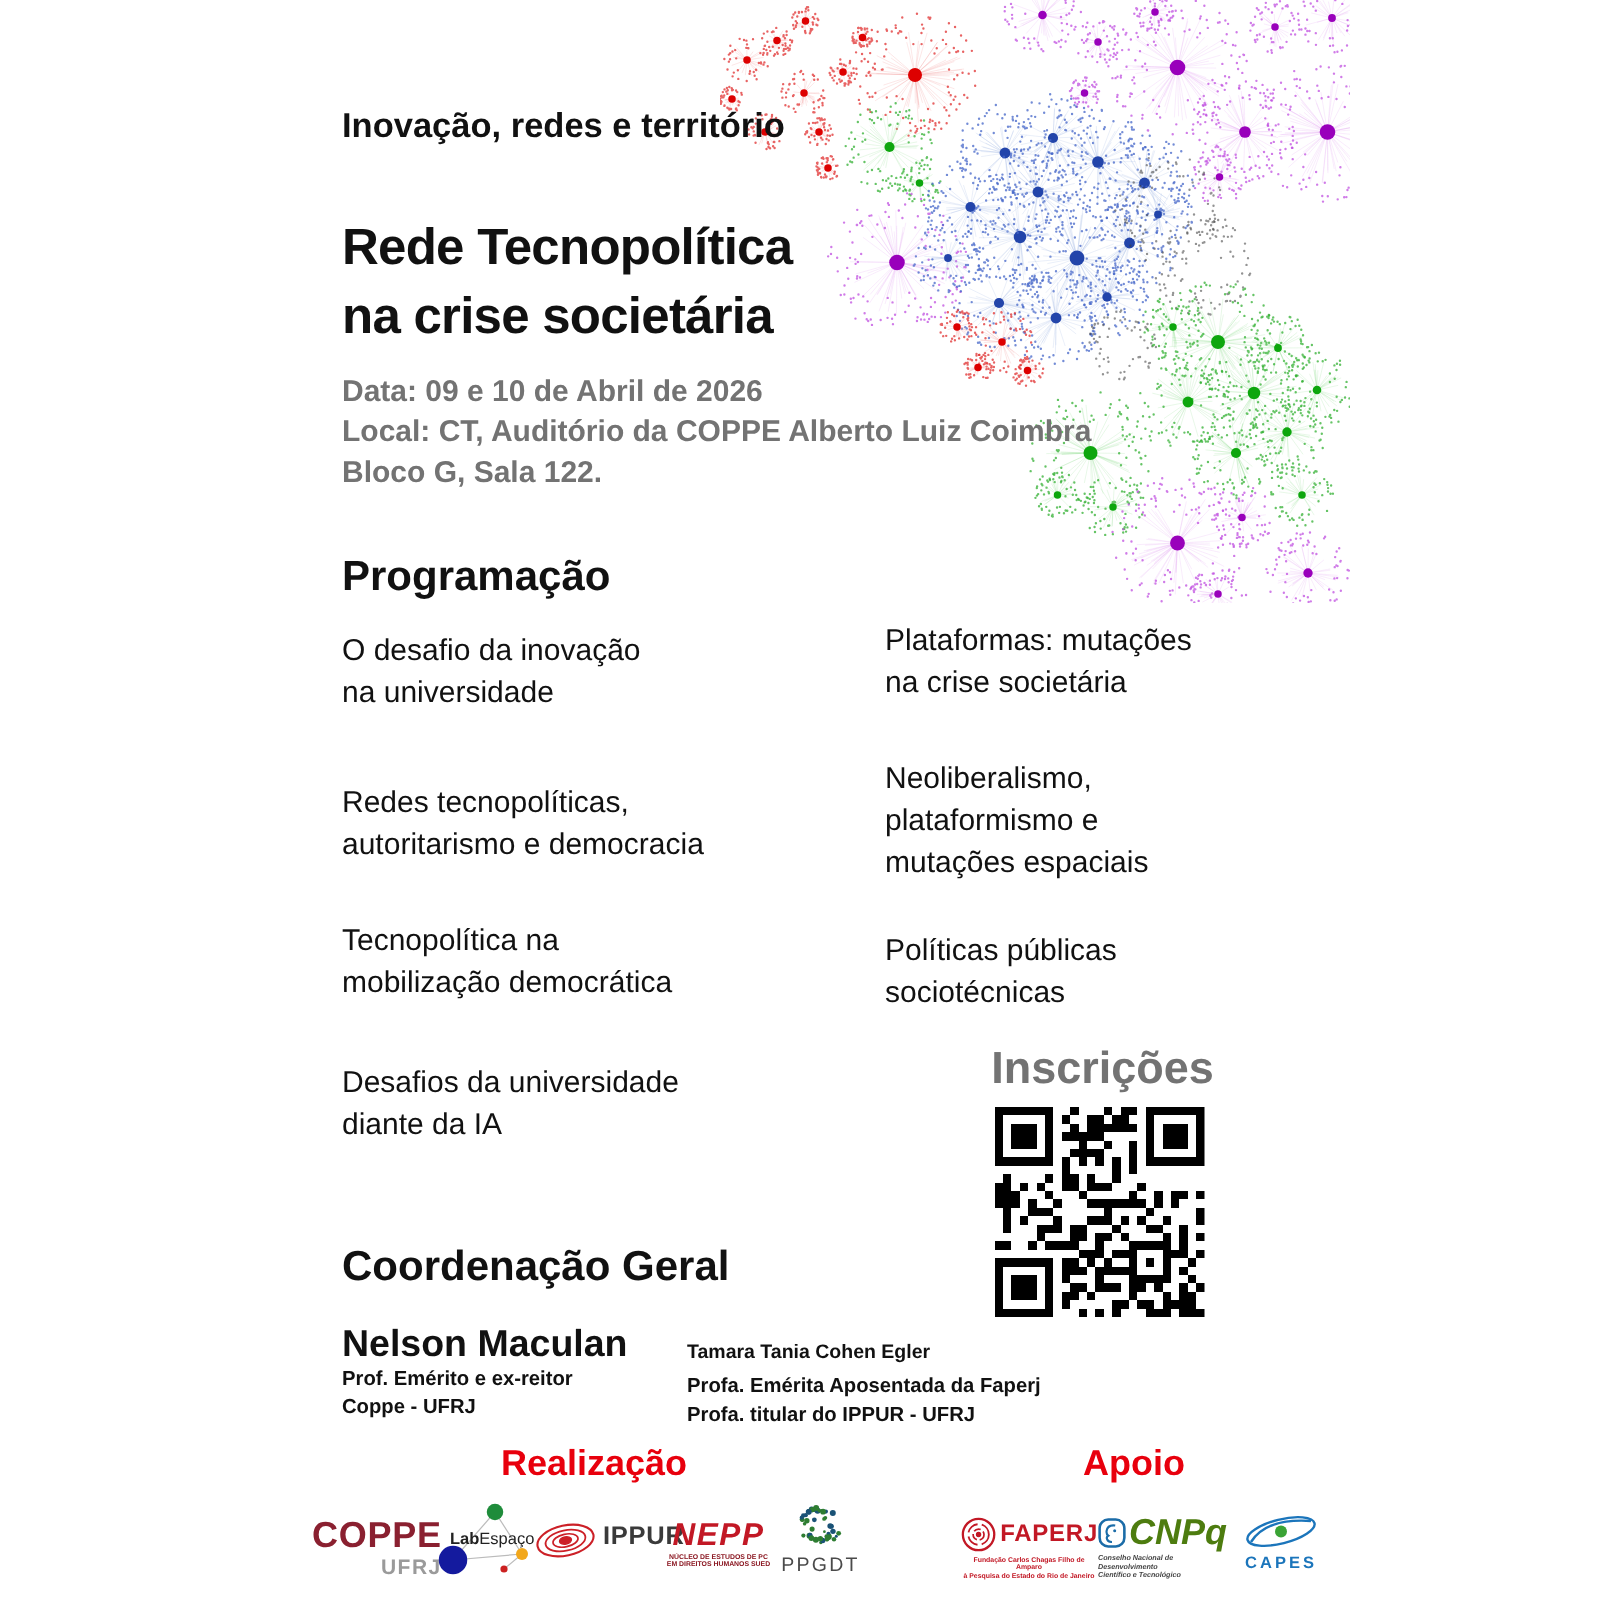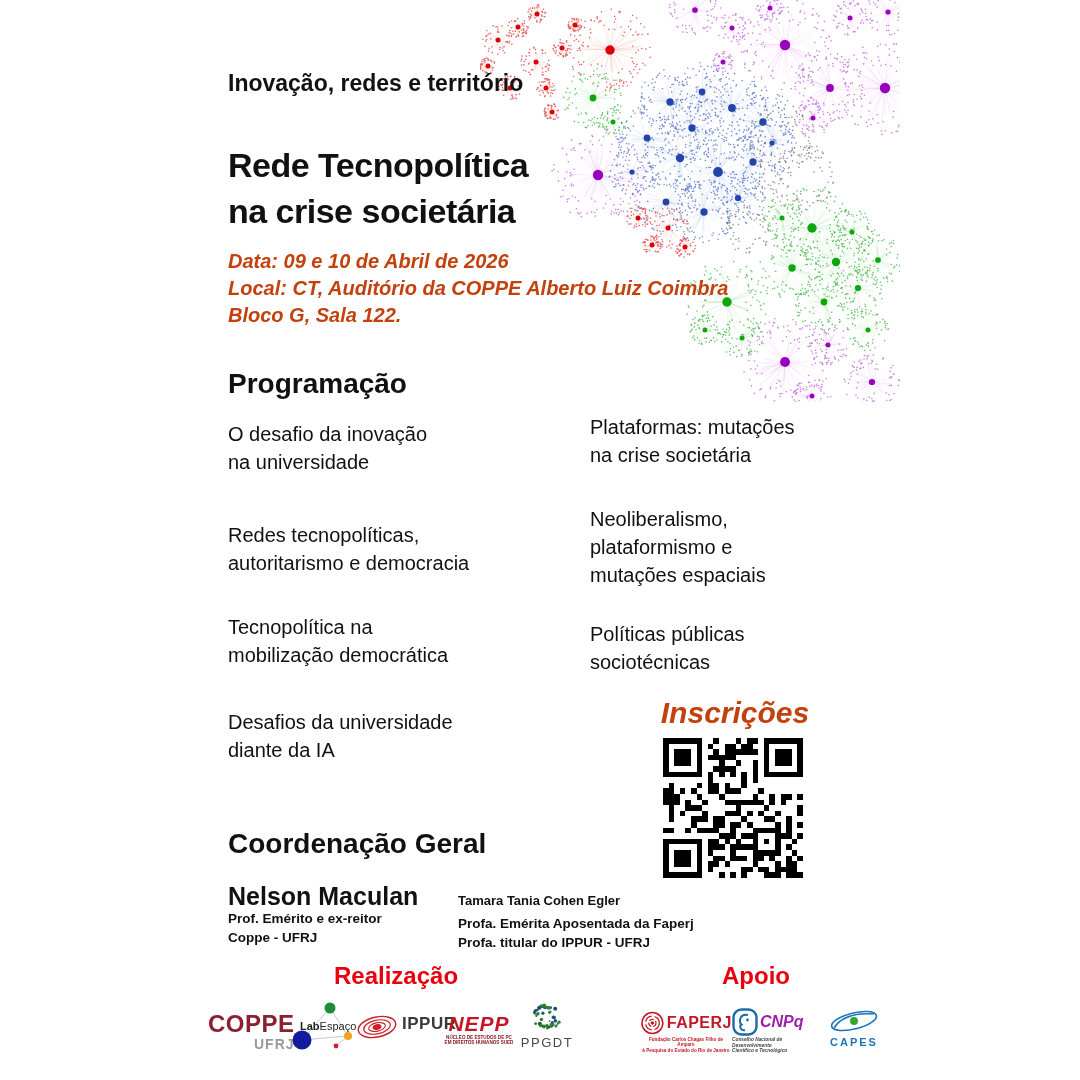--- a/index.html
+++ b/index.html
@@ -11,21 +11,21 @@
   .poster{position:relative;width:1080px;height:1080px;background:#fff;}
   .abs{position:absolute;}
 
   
   #network{position:absolute;left:480px;top:0;width:420px;height:402px;}
 
   
   .pretitle{left:228px;top:66px;font-size:23px;font-weight:bold;line-height:34px;color:#111;}
   .maintitle{left:228px;top:142px;font-size:34px;font-weight:bold;line-height:46px;color:#111;letter-spacing:-0.5px;}
   .redinfo{left:228px;top:248px;font-size:20px;font-weight:bold;line-height:27px;white-space:pre-line;}
-  .red{color:#c2410c;font-style:italic;}
+  .red{color:#737373;}
 
   .h2{font-size:28px;font-weight:bold;color:#111;}
   .prog-head{left:228px;top:368px;}
   .coord-head{left:228px;top:828px;}
 
   .prog-item{position:absolute;font-size:20px;font-weight:normal;line-height:28px;white-space:pre-line;color:#111;}
   .col-left{left:228px;}
   .col-right{left:590px;}
 
   .inscricoes{left:600px;top:696px;width:270px;text-align:center;font-size:30px;font-weight:bold;}
@@ -51,21 +51,21 @@
   .logo-nepp .nepp-text{font-size:21px;font-weight:900;font-style:italic;color:#c21825;letter-spacing:1px;line-height:22px;}
   .logo-nepp .nepp-cap{font-size:4.6px;font-weight:bold;color:#8a1620;line-height:5.4px;}
   .logo-ppgdt{width:54px;text-align:center;}
   .logo-ppgdt .ppgdt-text{font-family:Liberation Sans, sans-serif;font-size:13px;color:#4a4a4a;letter-spacing:1.5px;margin-top:1px;}
   .logo-faperj{width:92px;}
   .logo-faperj .fap-row{display:flex;align-items:center;gap:2px;}
   .logo-faperj .fap-text{font-size:16px;font-weight:900;color:#c21825;letter-spacing:0.5px;}
   .logo-faperj .fap-cap{font-size:4.6px;font-weight:bold;color:#c21825;line-height:5.4px;text-align:center;margin-top:1px;}
   .logo-cnpq{width:86px;}
   .logo-cnpq .cnpq-row{display:flex;align-items:center;gap:2px;}
-  .logo-cnpq .cnpq-text{font-size:16px;font-weight:900;font-style:italic;color:#a21caf;text-align:right;}
+  .logo-cnpq .cnpq-text{font-size:24px;font-weight:900;font-style:italic;color:#4d7c0f;text-align:right;}
   .logo-cnpq .cnpq-cap{font-size:4.8px;font-weight:bold;font-style:italic;color:#444;line-height:5.6px;margin-top:1px;}
   .logo-capes{width:60px;text-align:center;}
   .logo-capes .capes-text{font-size:11px;font-weight:bold;color:#1b75bb;letter-spacing:2px;margin-top:0px;}
 </style>
 </head>
 <body>
 
 <div class="poster">
 
   <svg id="network" viewBox="0 0 420 402" xmlns="http://www.w3.org/2000/svg">

